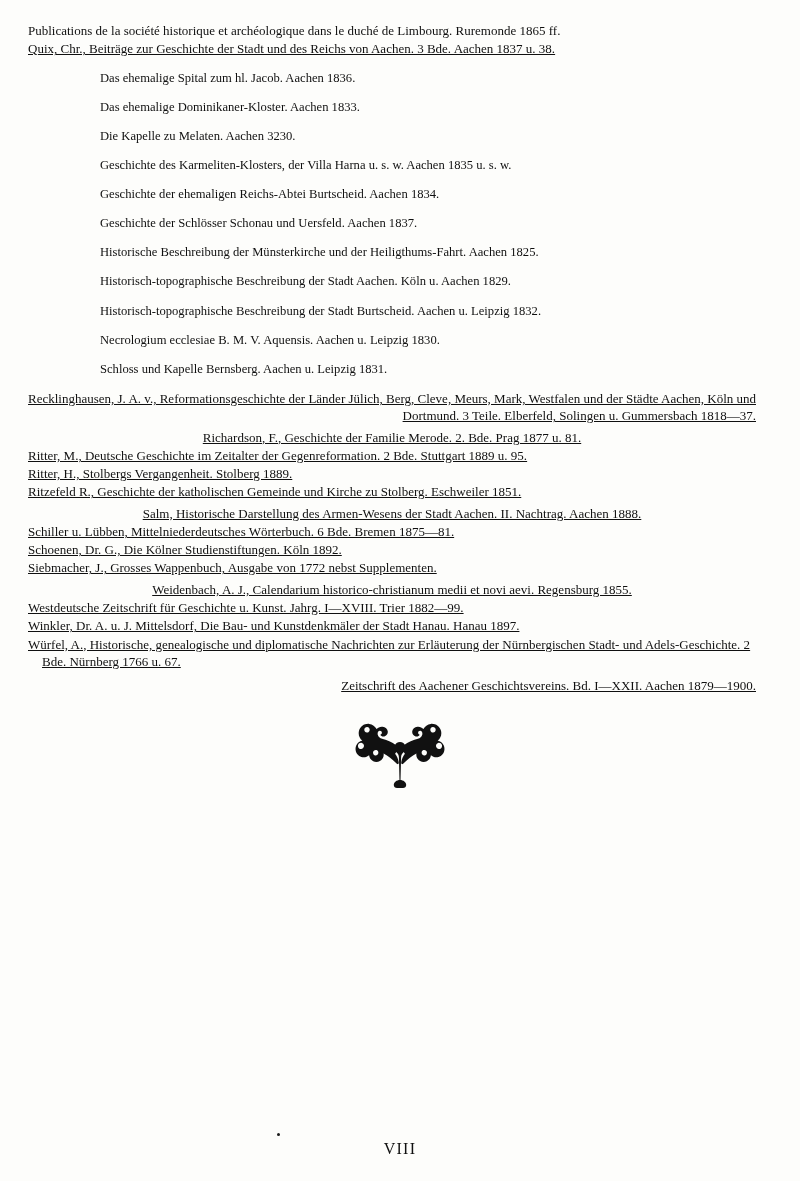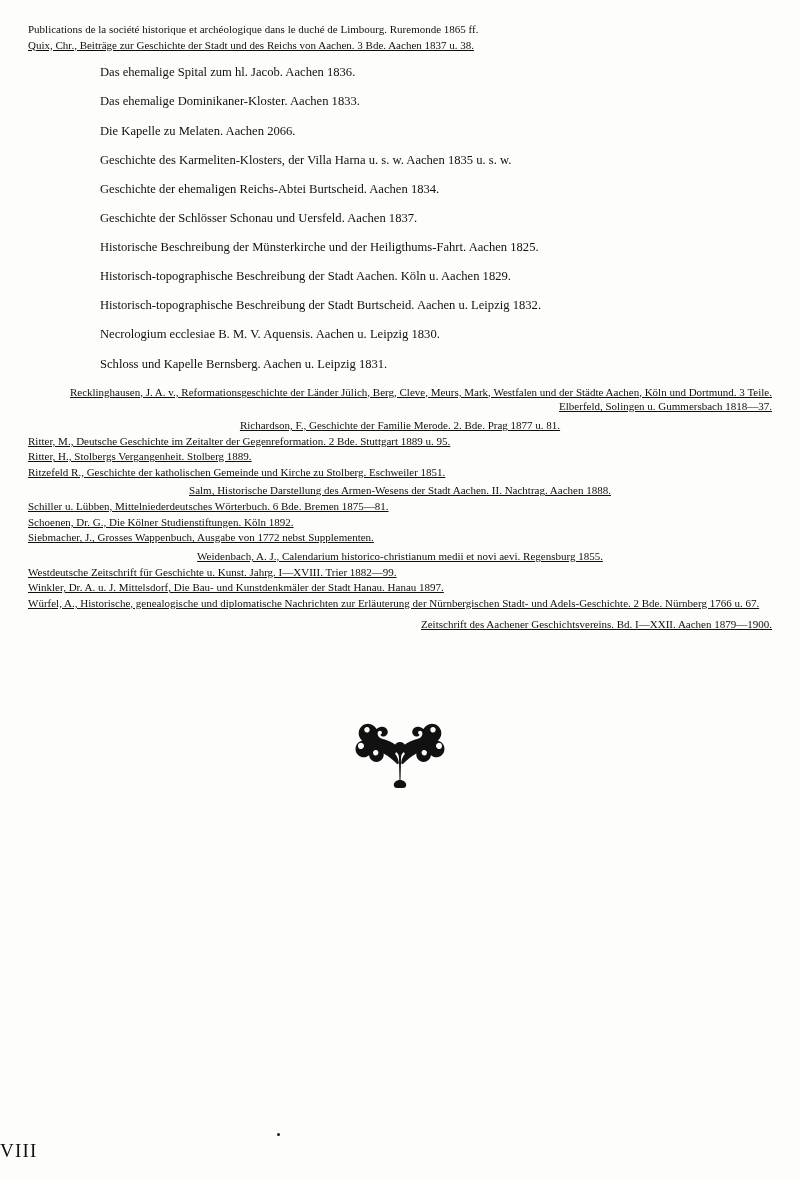--- a/index.html
+++ b/index.html
@@ -16,23 +16,23 @@
     color: #101010;
     overflow: hidden;
   }
   .content {
     position: absolute;
     left: 28px;
     top: 22px;
     width: 744px;
   }
   .entry {
-    font-size: 11px;
+    font-size: 13px;
     line-height: 1.33;
-    margin: 0 0 1px 0;
+    margin: 0 16px 1px 0;
     text-indent: 0;
     padding-left: 14px;
     white-space: normal;
   }
   .entry.hang {
     padding-left: 14px;
     text-indent: -14px;
     text-decoration: underline;
   }
   .entry.flush {
@@ -65,36 +65,37 @@
     width: 3px;
     height: 3px;
     background: #1a1a1a;
     border-radius: 50%;
   }
   .folio {
     position: absolute;
     left: 0;
     right: 0;
     top: 1140px;
-    font-size: 19px;
+    text-align: center;
+    font-size: 16px;
     letter-spacing: 1.2px;
     font-family: "Liberation Serif", serif;
   }
 </style>
 </head>
 <body>
 
 <div class="page">
 
   <div class="content" id="biblio">
       <p class="entry flush">Publications de la société historique et archéologique dans le duché de Limbourg.  Ruremonde 1865 ff.</p>
       <p class="entry hang">Quix, Chr., Beiträge zur Geschichte der Stadt und des Reichs von Aachen.  3 Bde.   Aachen 1837 u. 38.</p>
       <p class="sub">Das ehemalige Spital zum hl. Jacob.  Aachen 1836.</p>
       <p class="sub">Das ehemalige Dominikaner-Kloster.  Aachen 1833.</p>
-      <p class="sub">Die Kapelle zu Melaten.   Aachen 2066.</p>
+      <p class="sub">Die Kapelle zu Melaten.   Aachen 3230.</p>
       <p class="sub">Geschichte des Karmeliten-Klosters, der Villa Harna u. s. w.  Aachen 1835 u. s. w.</p>
       <p class="sub">Geschichte der ehemaligen Reichs-Abtei Burtscheid.  Aachen 1834.</p>
       <p class="sub">Geschichte der Schlösser Schonau und Uersfeld.  Aachen 1837.</p>
       <p class="sub">Historische Beschreibung der Münsterkirche und der Heiligthums-Fahrt.  Aachen 1825.</p>
       <p class="sub">Historisch-topographische Beschreibung der Stadt Aachen.   Köln u. Aachen 1829.</p>
       <p class="sub">Historisch-topographische Beschreibung der Stadt Burtscheid.  Aachen u. Leipzig 1832.</p>
       <p class="sub">Necrologium ecclesiae B. M. V. Aquensis.  Aachen u. Leipzig 1830.</p>
       <p class="sub">Schloss und Kapelle Bernsberg.  Aachen u. Leipzig 1831.</p>
       <p class="entry hang gap-md">Recklinghausen, J. A. v., Reformationsgeschichte der Länder Jülich, Berg, Cleve, Meurs, Mark, Westfalen und der Städte Aachen, Köln und Dortmund.   3 Teile.   Elberfeld, Solingen u. Gummersbach 1818—37.</p>
       <p class="entry hang gap-sm">Richardson, F., Geschichte der Familie Merode.  2. Bde.  Prag 1877 u. 81.</p>

